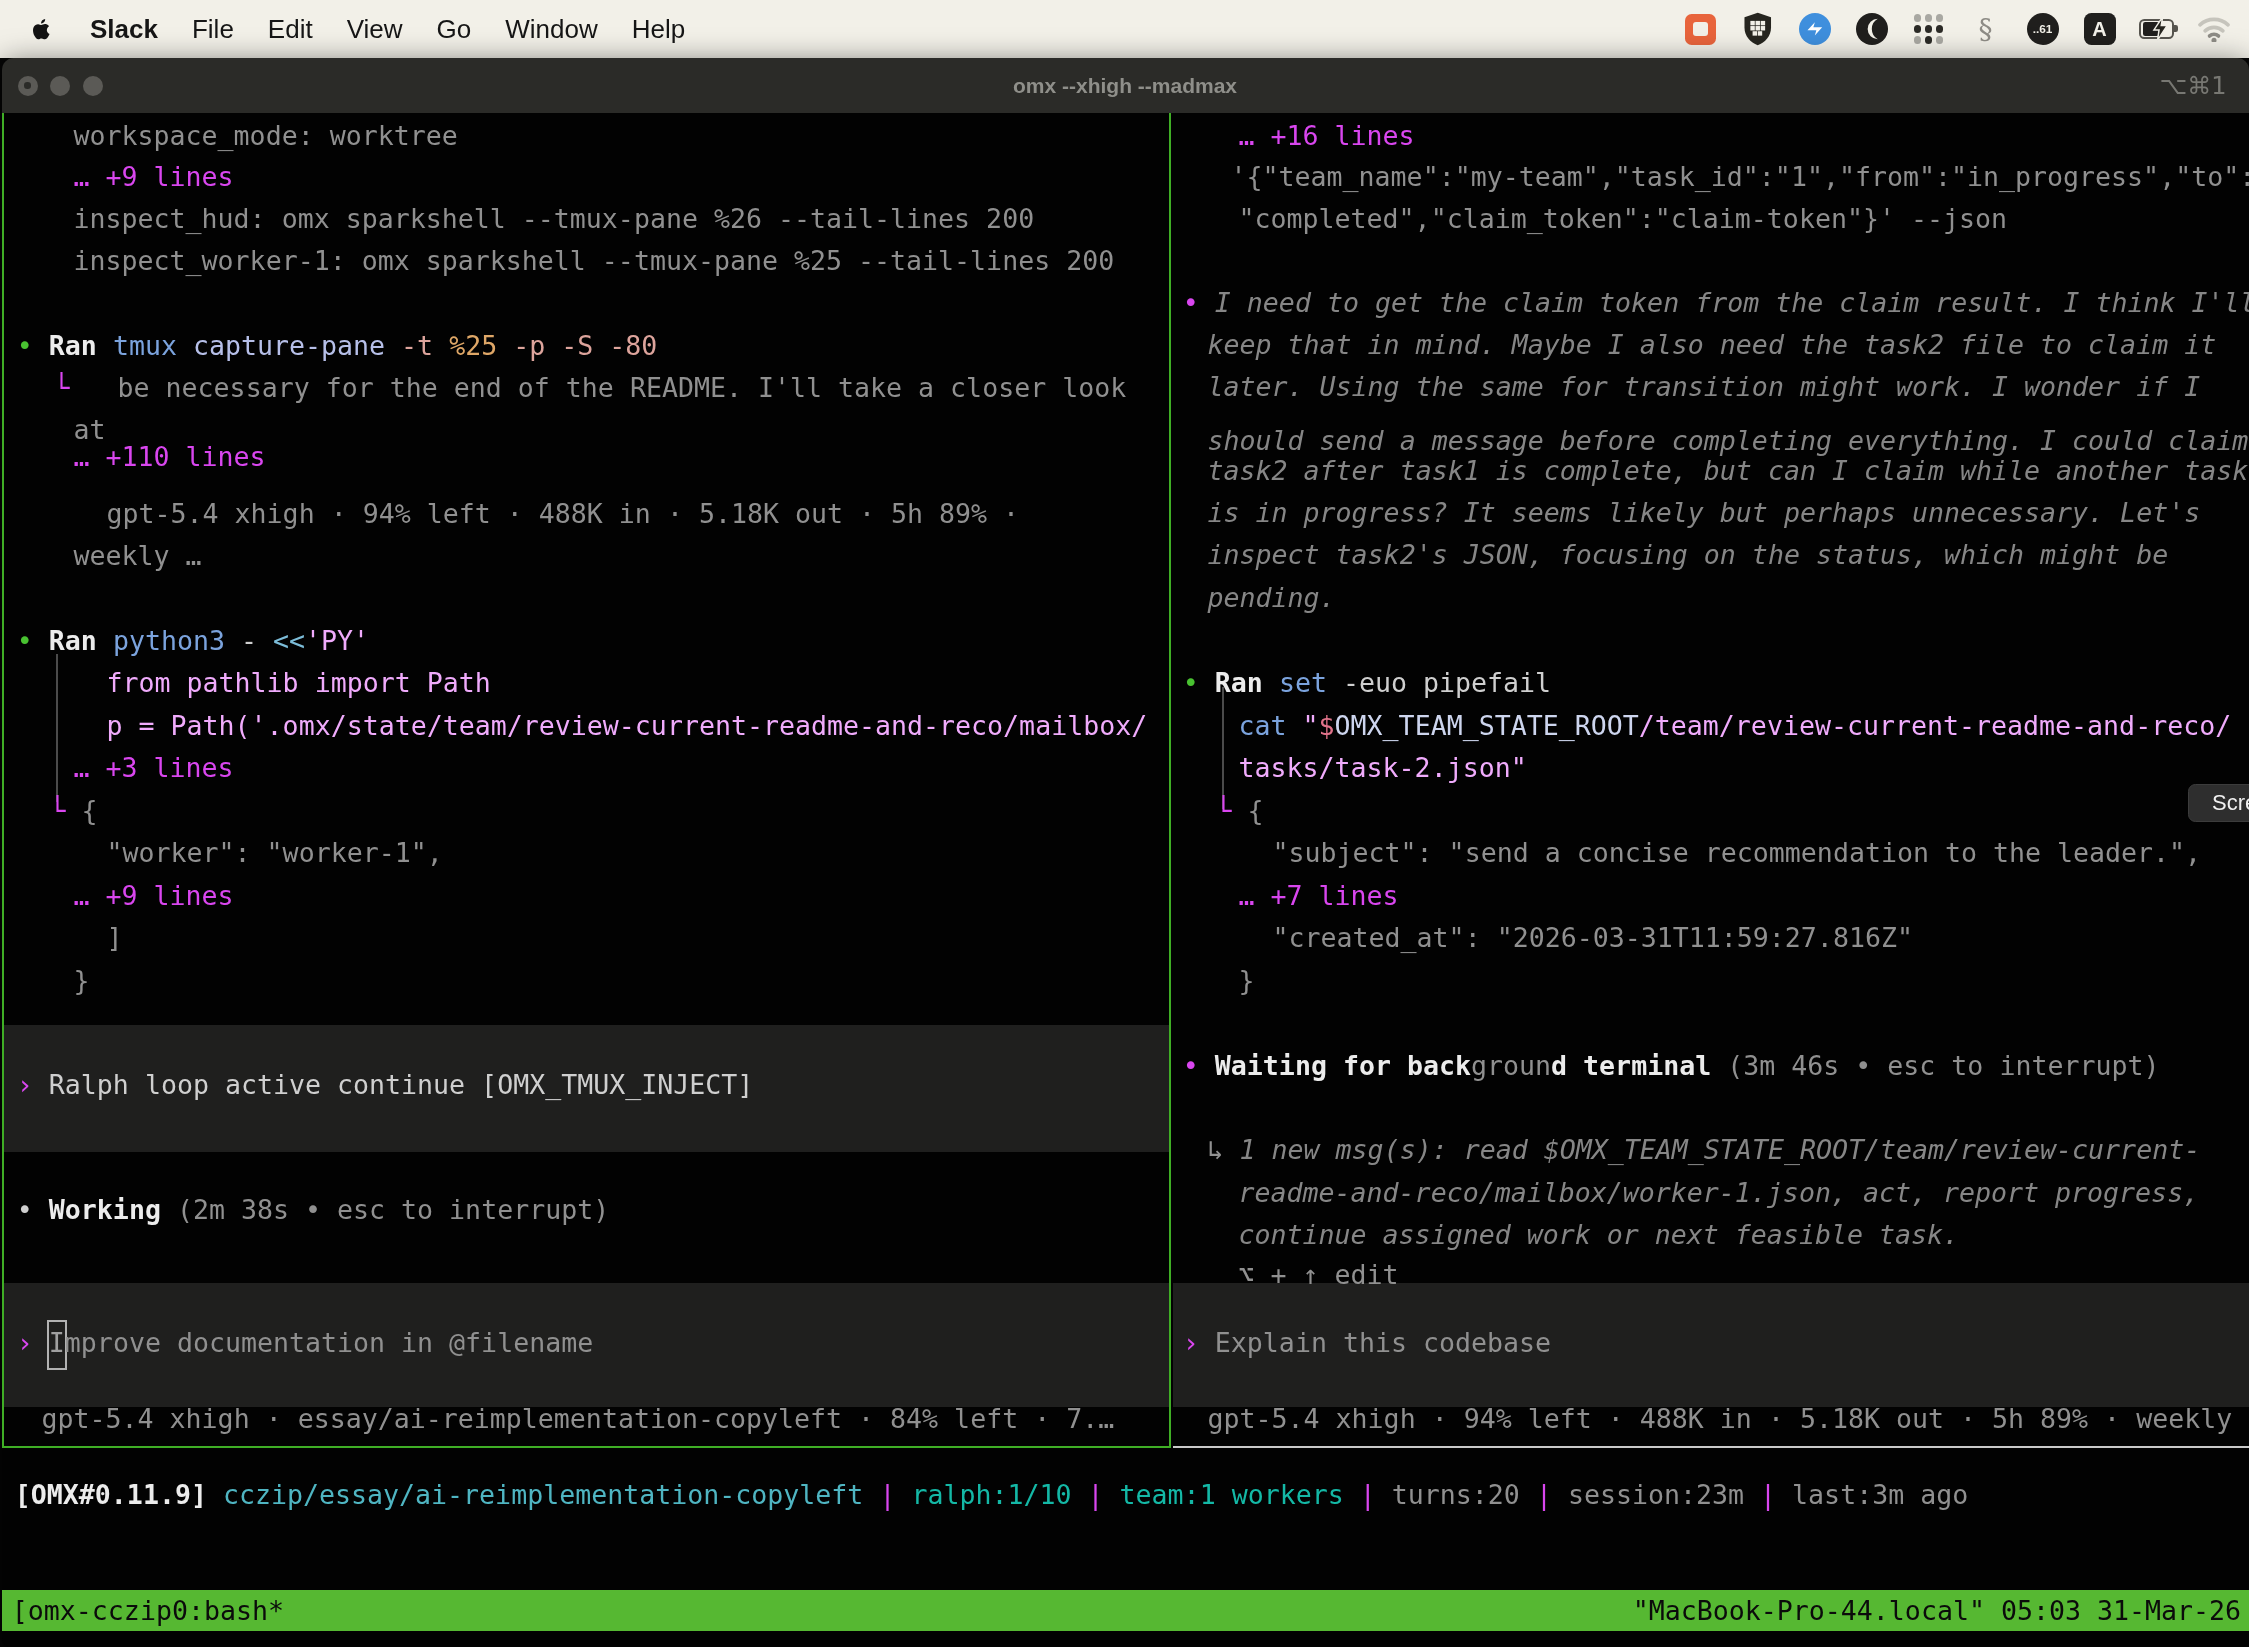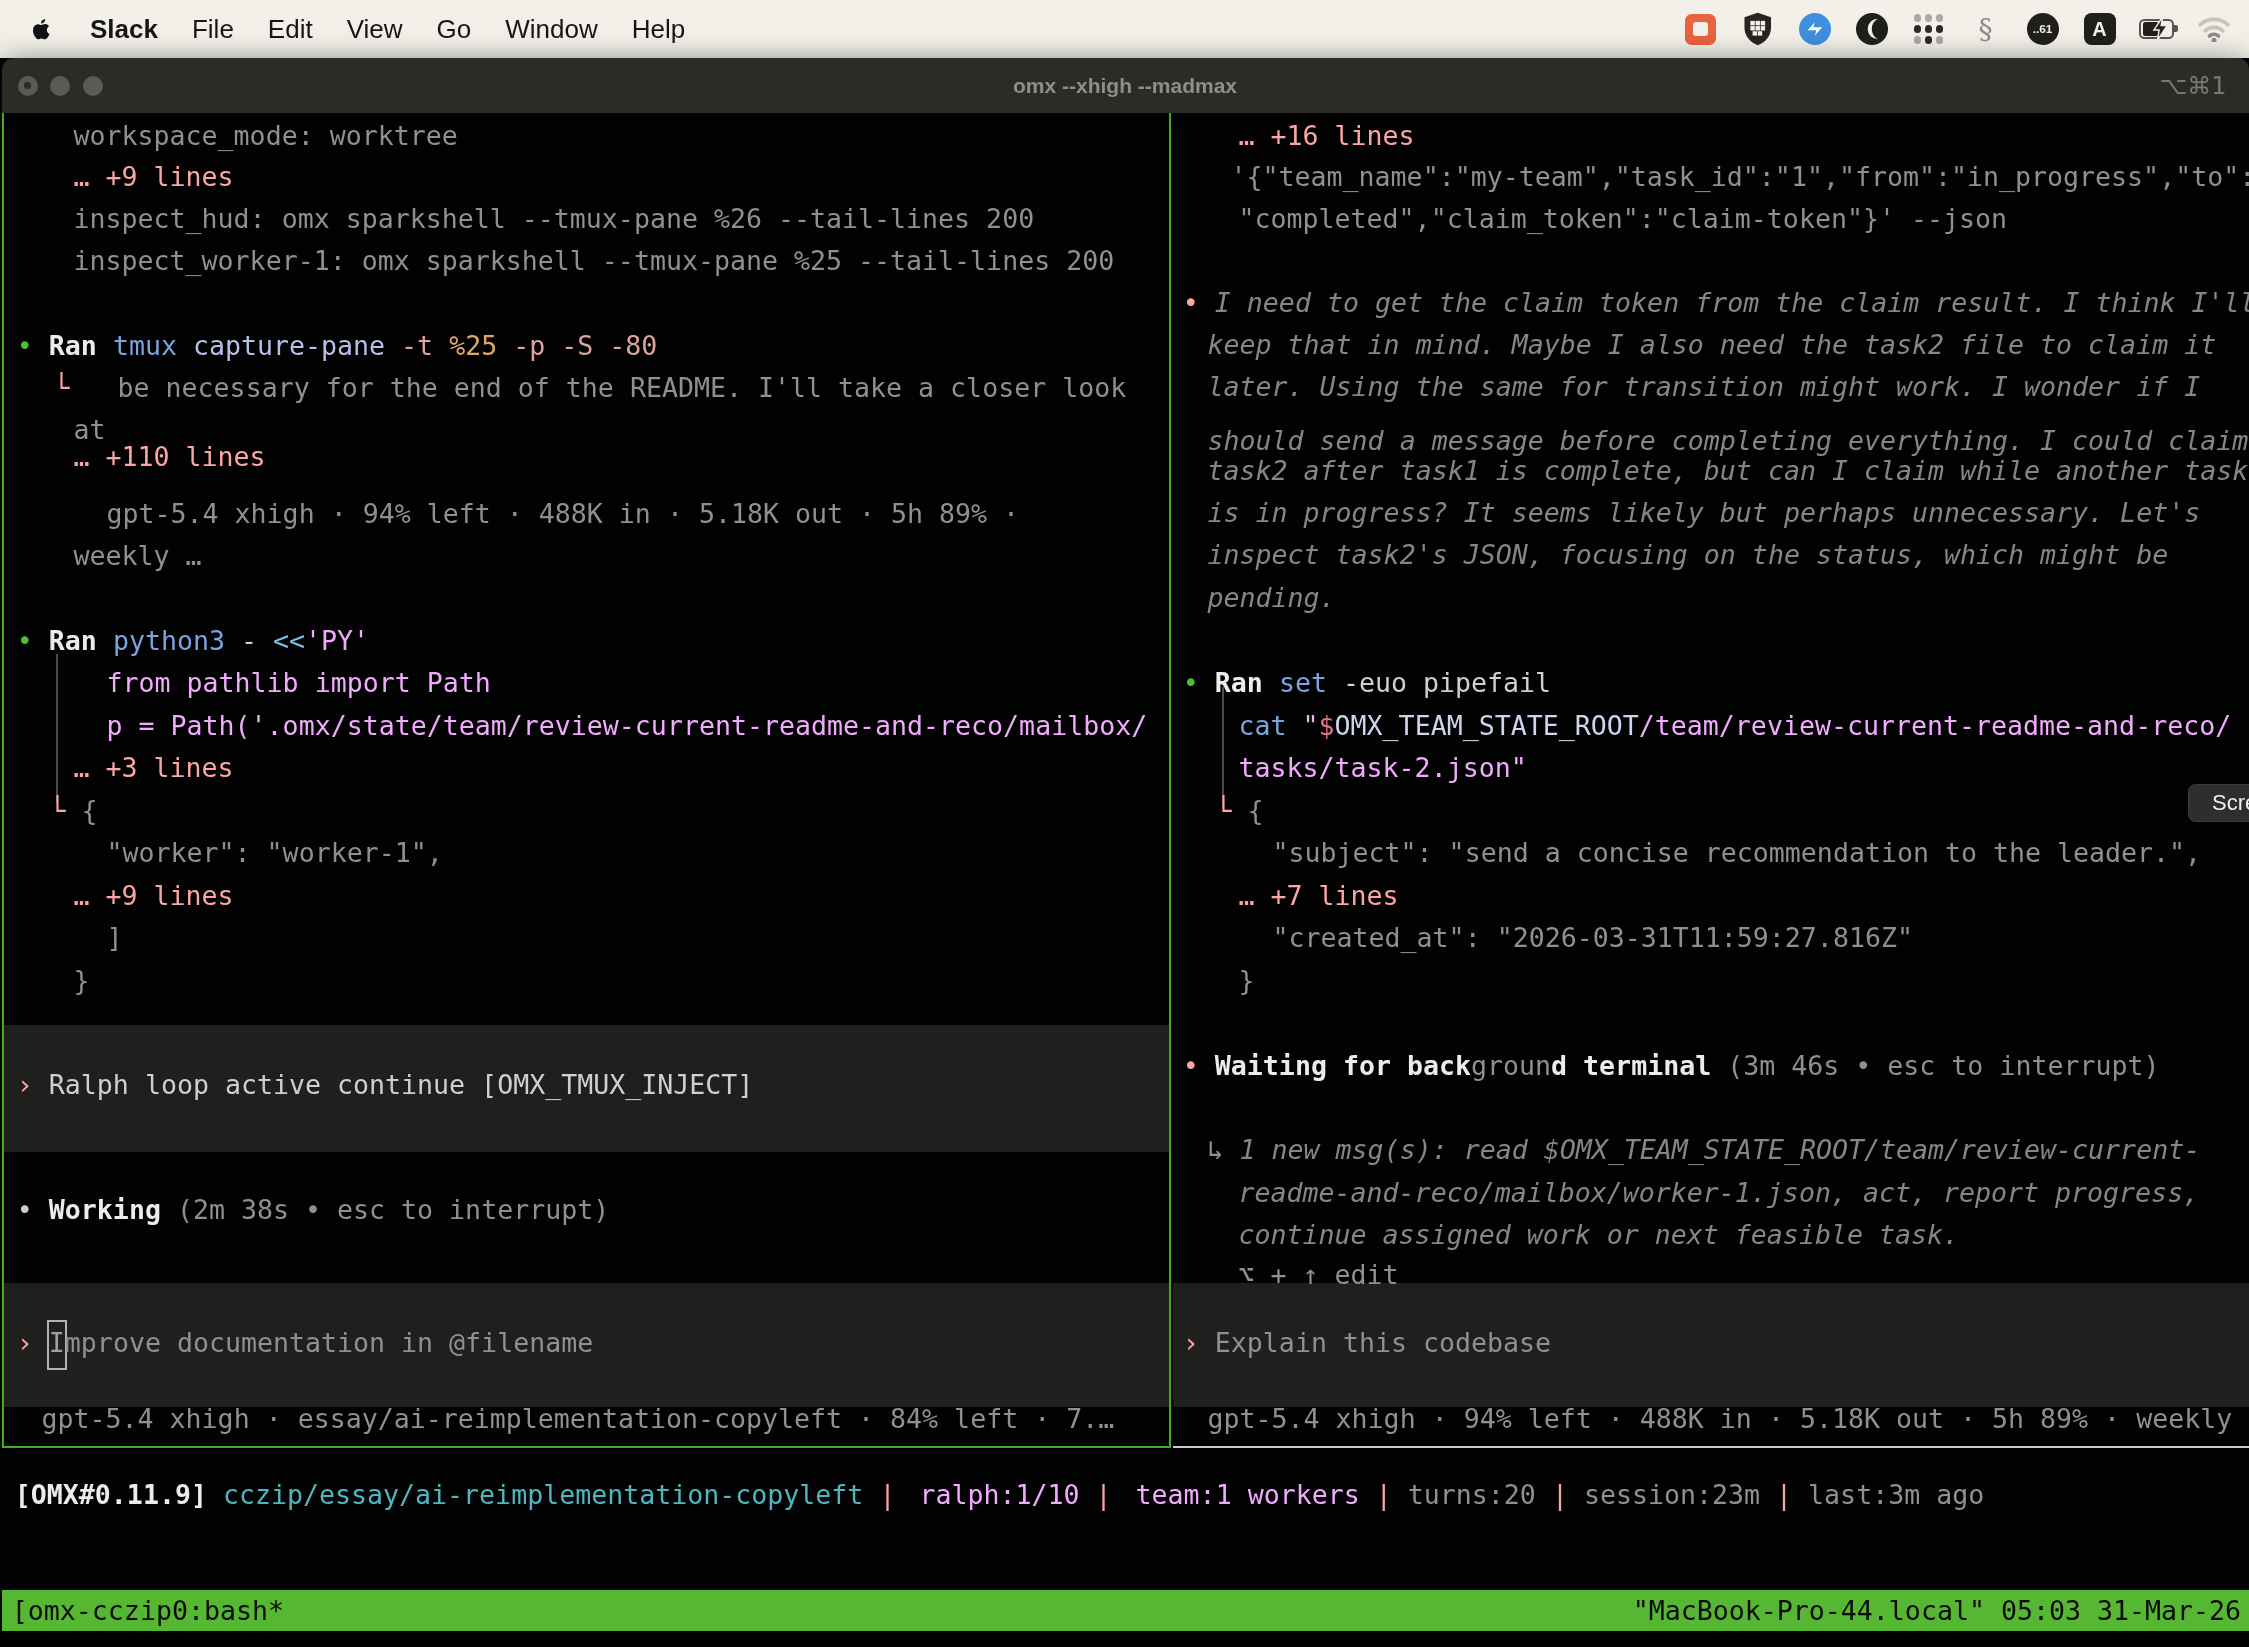--- a/index.html
+++ b/index.html
@@ -53,35 +53,35 @@
   .pane { position:absolute; top:55px; height:1335px; overflow:hidden; background:#020202; }
   .pane-left { left:0; width:1169px; border-left:2.2px solid #3fae25; border-right:2.2px solid #3fae25;
                border-bottom:2.2px solid #3fae25; }
   .pane-right { left:1171px; width:1076px; border-bottom:2.2px solid #c9c9c9; }
 
   .tline { position:absolute; white-space:pre; font:26.6px/42px "DejaVu Sans Mono","DejaVu Sans",monospace; }
   .band { position:absolute; left:0; right:0; background:#1f1f1e; }
   .vrule { position:absolute; width:2.2px; background:#4b4b4b; }
 
   .c-g  { color:#909090; }
-  .c-d  { color:#fca5a5; }
+  .c-d  { color:#d946ef; }
   .c-lt { color:#cfcfcf; }
   .c-w  { color:#ececec; font-weight:bold; }
   .c-i  { color:#868686; font-style:italic; }
   .c-gb { color:#49c231; }
   .c-gr { color:#f0abfc; }
   .c-b  { color:#7ba3dd; }
   .c-p  { color:#b6bfe8; }
   .c-pv { color:#cdd5ee; }
   .c-s  { color:#dda49c; }
   .c-o  { color:#dfa767; }
   .c-pk { color:#e0738a; }
   .c-tl { color:#7cbcd8; }
   .c-cy { color:#4fb5c2; }
-  .c-lg { color:#f0abfc;margin-left:8px; }
+  .c-lg { color:#14b8a6; }
   .c-cursor { color:#a0a0a0; display:inline-block; height:46px; line-height:42px; margin:-2.2px 0;
               outline:2.2px solid #b2b2b2; outline-offset:0.7px; }
 
   
   .tooltip { position:absolute; left:2186px; top:726px; width:89px; height:38px; background:#2e2e2e;
              border:0.7px solid #3c3c3c; border-radius:7.4px; color:#f0f0f0; font-size:22px;
              display:flex; align-items:center; padding-left:23.6px; z-index:5; }
 
   
   .omx-status { position:absolute; left:0; top:1416px; right:0; height:44px; }

